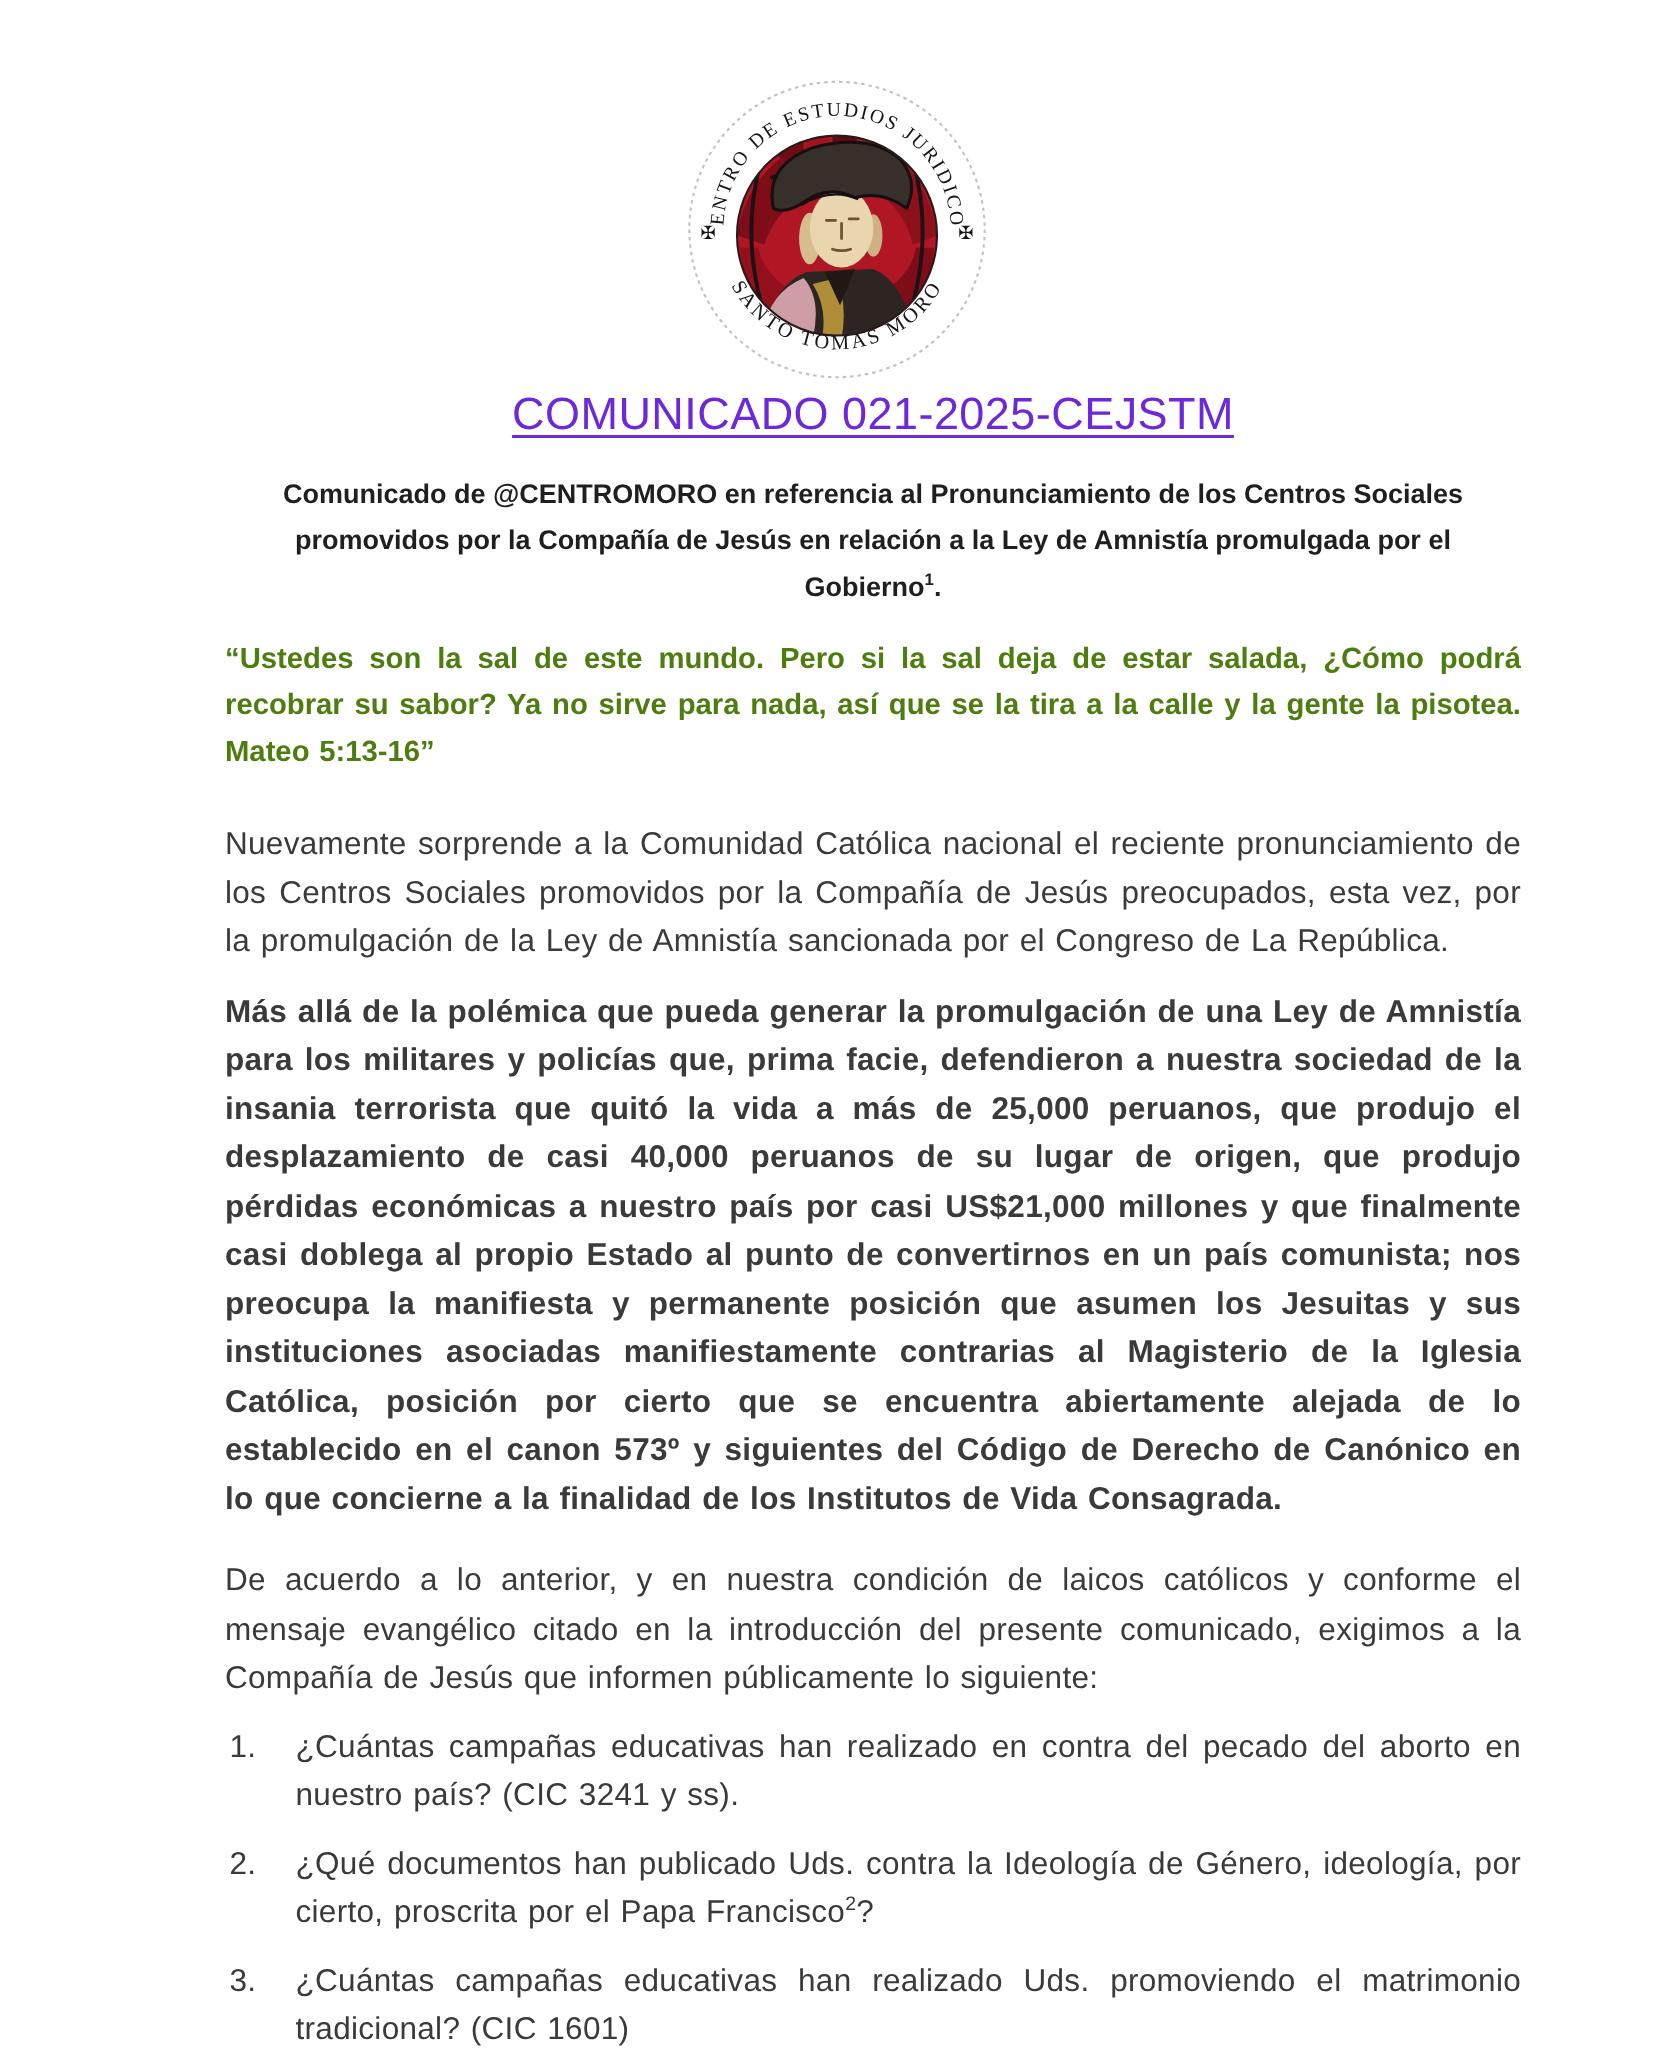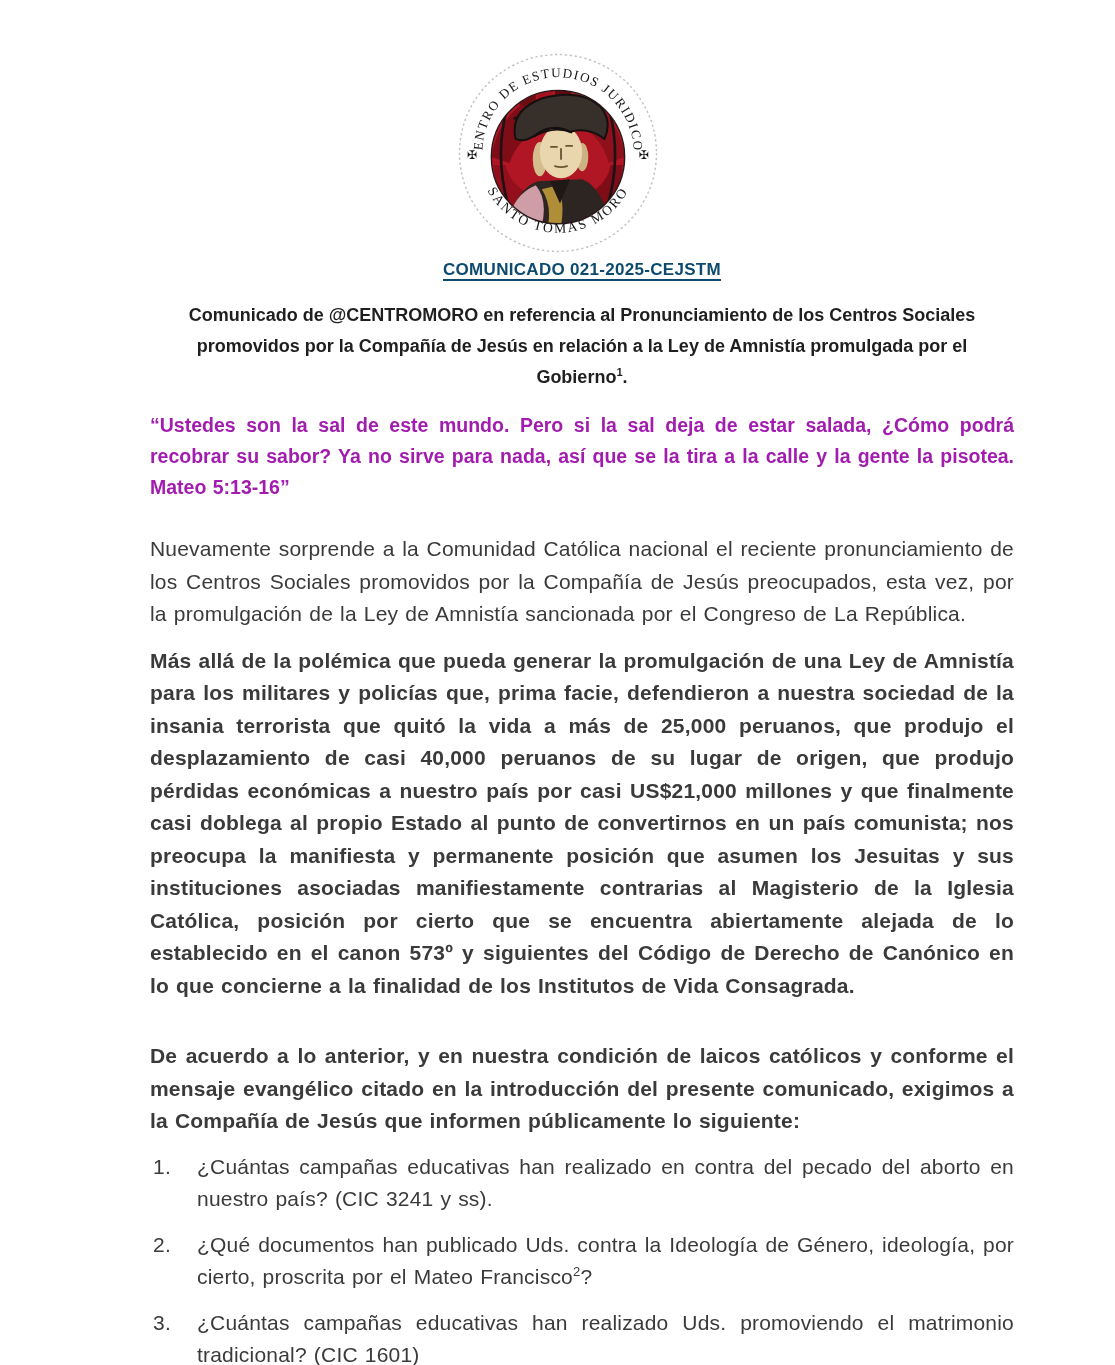--- a/index.html
+++ b/index.html
@@ -22,23 +22,23 @@
   }
   .content {
     position: absolute;
     left: 150px;
     top: 0;
     width: 864px;
   }
   .doc-title {
     margin: 260px 0 0 0;
     text-align: center;
-    font-size: 17px;
-    font-weight: bold;
-    color: #0c4a6e;
+    font-size: 30px;
+    font-weight: normal;
+    color: #6d28d9;
     letter-spacing: 0.3px;
   }
   .doc-title .u {
     text-decoration: underline;
     text-decoration-thickness: 2px;
     text-underline-offset: 4px;
   }
   .subtitle {
     margin: 20px 0 0 0;
     text-align: center;
@@ -46,34 +46,34 @@
     font-weight: bold;
     line-height: 31px;
     color: #1f1f1f;
   }
   .quote {
     margin: 17px 0 0 0;
     text-align: justify;
     font-size: 19.5px;
     font-weight: bold;
     line-height: 31px;
-    color: #a21caf;
+    color: #4d7c0f;
     word-spacing: 1px;
   }
   .bp {
     text-align: justify;
     font-size: 21px;
     line-height: 32.5px;
     letter-spacing: 0.2px;
     word-spacing: 1px;
     color: #3a3a3a;
   }
   .p1 { margin: 30px 0 0 0; }
   .p2 { margin: 14px 0 0 0; font-weight: bold; }
-  .p3 { margin: 38px 0 0 0; font-weight: bold; }
+  .p3 { margin: 22px 0 0 0; }
   .num-list { margin-top: 12px; }
   .list-item {
     display: flex;
     margin-top: 13px;
     font-size: 21px;
     line-height: 32.5px;
     letter-spacing: 0.2px;
     color: #3a3a3a;
   }
   .list-num {
@@ -187,21 +187,21 @@
 
     <div class="num-list">
 
       <div class="list-item">
         <span class="list-num">1.</span>
         <span class="list-text"><span>¿Cuántas campañas educativas han realizado en contra del pecado del aborto en nuestro país? (CIC 3241 y ss).</span><sup class="fn"></sup><span></span></span>
       </div>
 
       <div class="list-item">
         <span class="list-num">2.</span>
-        <span class="list-text"><span>¿Qué documentos han publicado Uds. contra la Ideología de Género, ideología, por cierto, proscrita por el Mateo Francisco</span><sup class="fn">2</sup><span>?</span></span>
+        <span class="list-text"><span>¿Qué documentos han publicado Uds. contra la Ideología de Género, ideología, por cierto, proscrita por el Papa Francisco</span><sup class="fn">2</sup><span>?</span></span>
       </div>
 
       <div class="list-item">
         <span class="list-num">3.</span>
         <span class="list-text"><span>¿Cuántas campañas educativas han realizado Uds. promoviendo el matrimonio tradicional? (CIC 1601)</span><sup class="fn"></sup><span></span></span>
       </div>
 
     </div>
 
   </div>

